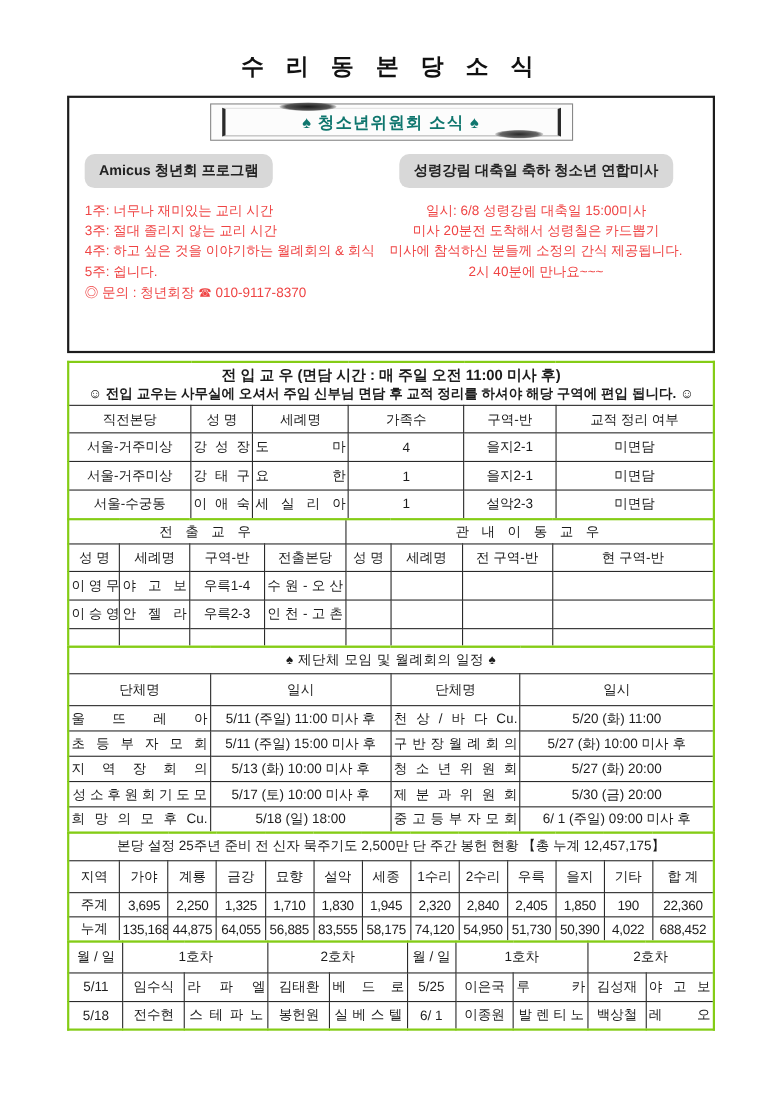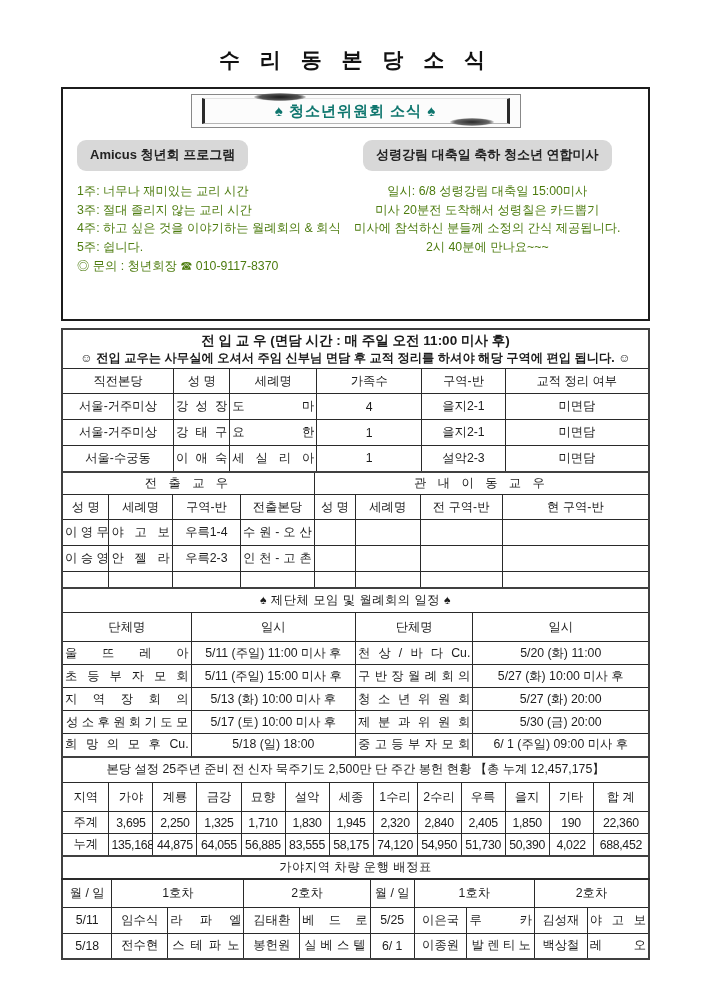--- a/index.html
+++ b/index.html
@@ -37,27 +37,27 @@
     background:radial-gradient(ellipse at center, #2a2a2a 0%, #666 55%, rgba(120,120,120,0) 75%); }
 
   .cols { display:flex; margin-top:12px; }
   .col-left  { width:47%; padding-left:2px; }
   .col-right { width:53%; text-align:center; }
   .tagbox {
     display:inline-block; background:#d8d8d8; border-radius:9px;
     font-size:13px; font-weight:bold; color:#222;
     padding:6px 13px 7px 13px; margin-bottom:11px; white-space:nowrap;
   }
-  .line { font-size:12.3px; line-height:1.52; color:#4d7c0f; font-weight:500; white-space:nowrap; }
+  .line { font-size:12.3px; line-height:1.52; color:#ef4444; font-weight:500; white-space:nowrap; }
   .col-right .line { text-align:center; }
 
   
   table.tbl {
     width:100%; border-collapse:collapse; table-layout:fixed;
-    border:2px solid #404040; margin-top:-2px; background:#fff;
+    border:2px solid #84cc16; margin-top:-2px; background:#fff;
   }
   table.first { margin-top:7px; }
   .tbl td {
     border:1px solid #2a2a2a; font-size:12.3px; color:#1c1c1c;
     text-align:center; vertical-align:middle; padding:2px 2px;
     overflow:hidden; white-space:nowrap; font-weight:500;
   }
   .t-title { font-size:13.5px; font-weight:bold; line-height:1.3; }
   .t-sub   { font-size:12.3px; font-weight:bold; line-height:1.35; }
   .sec  { font-size:13.5px; font-weight:bold; letter-spacing:4px; }
@@ -343,23 +343,20 @@
         <col style="width:13%">
         <col style="width:9.5%">
         <col style="width:12%">
       <col style="width:7.5%">
         <col style="width:9%">
         <col style="width:11.5%">
         <col style="width:9%">
         <col style="width:10.5%">
     </colgroup>
     <tbody>
-        <tr style="height:22px;">
-      <td colspan="10" class="sec" style="letter-spacing:0.5px; border-bottom-width:2px;">가야지역 차량 운행 배정표</td>
-    </tr>
     <tr style="height:28px;">
       <td class="hd">월 / 일</td>
       <td colspan="2" class="hd">1호차</td>
       <td colspan="2" class="hd">2호차</td>
       <td class="hd">월 / 일</td>
       <td colspan="2" class="hd">1호차</td>
       <td colspan="2" class="hd">2호차</td>
     </tr>
     <tr class="r-v">
       <td>5/11</td>

